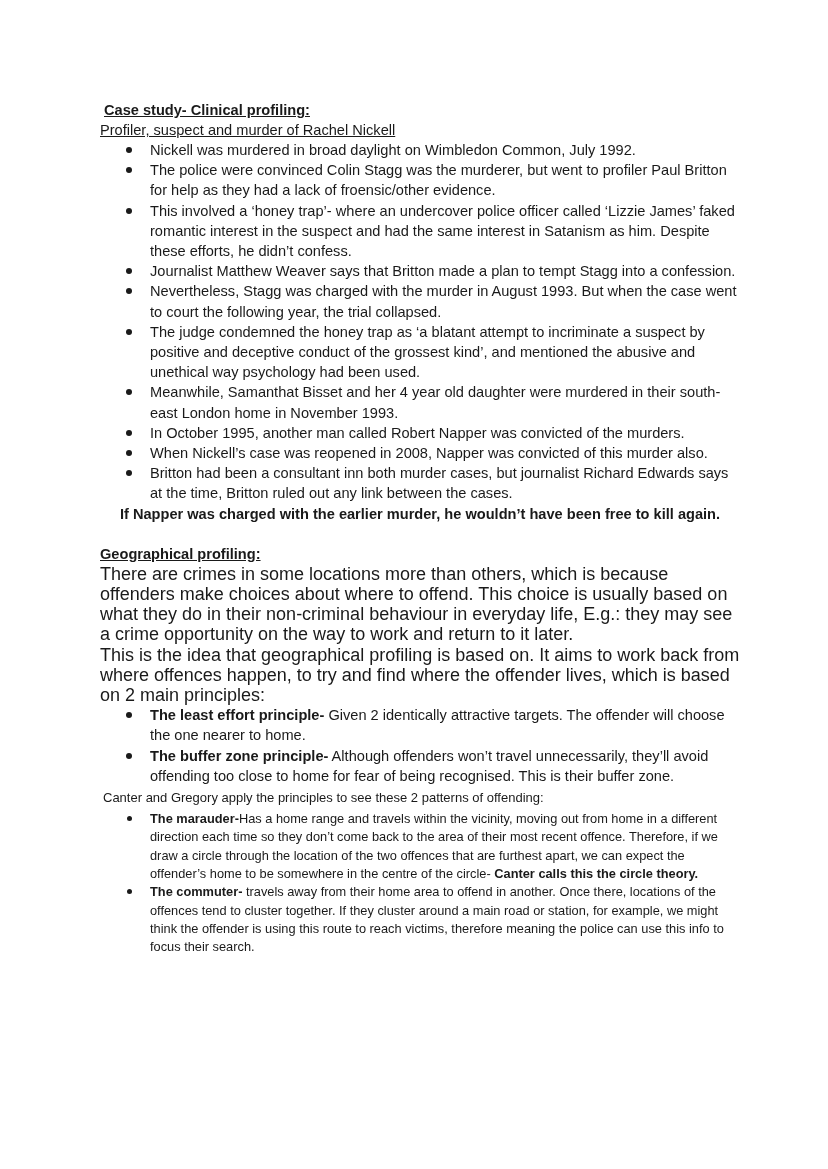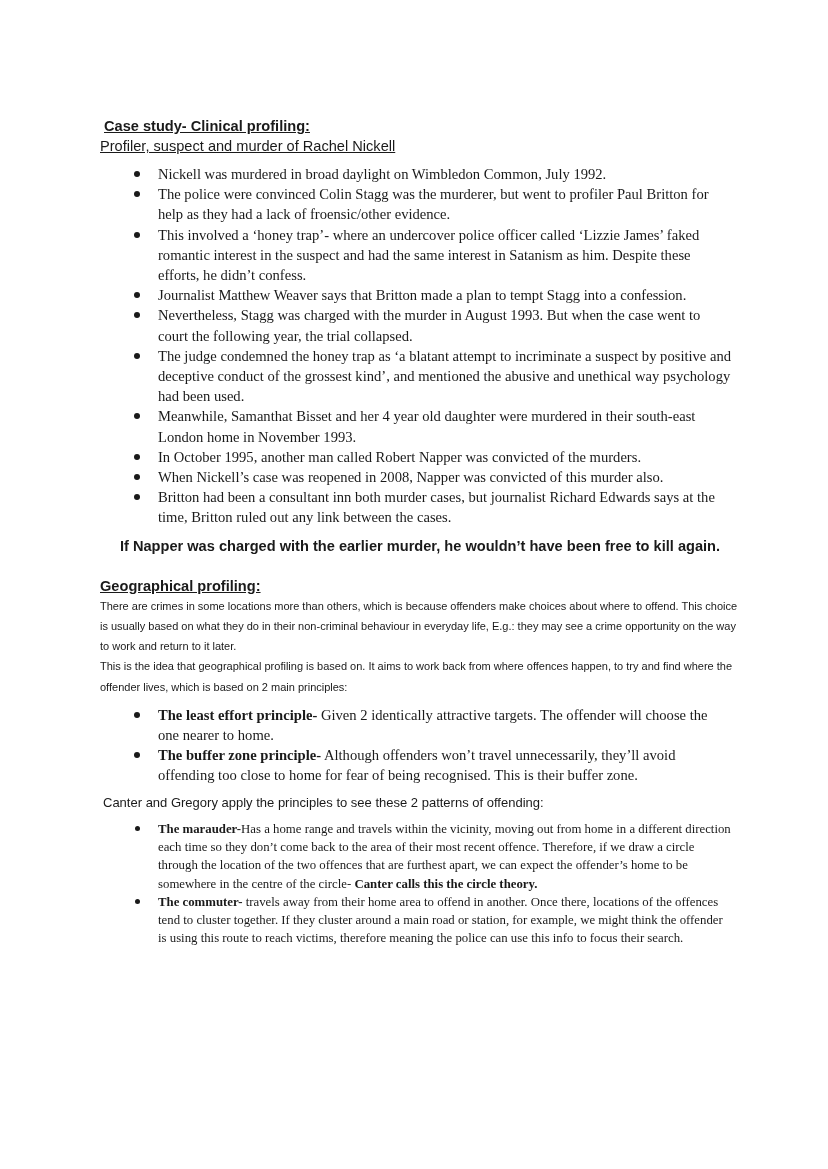--- a/index.html
+++ b/index.html
@@ -1,23 +1,23 @@
 <!DOCTYPE html>
 <html><head>
 <meta charset="utf-8">
 <style>
   html, body { margin: 0; padding: 0; background: #ffffff; }
   body { width: 828px; height: 1169px; position: relative; overflow: hidden;
          font-family: "Liberation Sans", sans-serif; color: #1a1a1a; }
-  .page { position: absolute; left: 100px; top: 116px; width: 640px; }
+  .page { position: absolute; left: 100px; top: 100px; width: 640px; }
   .h-bold-u { font-weight: bold; text-decoration: underline; font-size: 14.6px; line-height: 20px; margin-left: 4px; }
   .sub-u { text-decoration: underline; font-size: 14.6px; line-height: 20px; }
-  .para { font-size: 11px; line-height: 20.2px; margin: 0; }
+  .para { font-size: 18px; line-height: 20.2px; margin: 0; }
   .bold-para { font-weight: bold; font-size: 14.6px; line-height: 20.2px; margin: 0; text-align: center; }
-  ul.b { list-style: none; margin: 8px; padding: 0; font-family: Liberation Serif, serif; }
+  ul.b { list-style: none; margin: 0; padding: 0; }
   ul.b li { position: relative; padding-left: 50px; font-size: 14.6px; line-height: 20.2px; }
   ul.b li .dot { position: absolute; left: 26px; top: 7px; width: 6px; height: 6px; border-radius: 50%; background: #1a1a1a; }
   ul.small li { font-size: 12.8px; line-height: 18.3px; }
   ul.small li .dot { top: 6px; width: 5px; height: 5px; left: 27px; }
   .small-para { font-size: 13px; line-height: 18px; margin: 3px; }
   .gap { height: 20px; }
   b { font-weight: bold; }
 </style>
 </head>
 <body>

